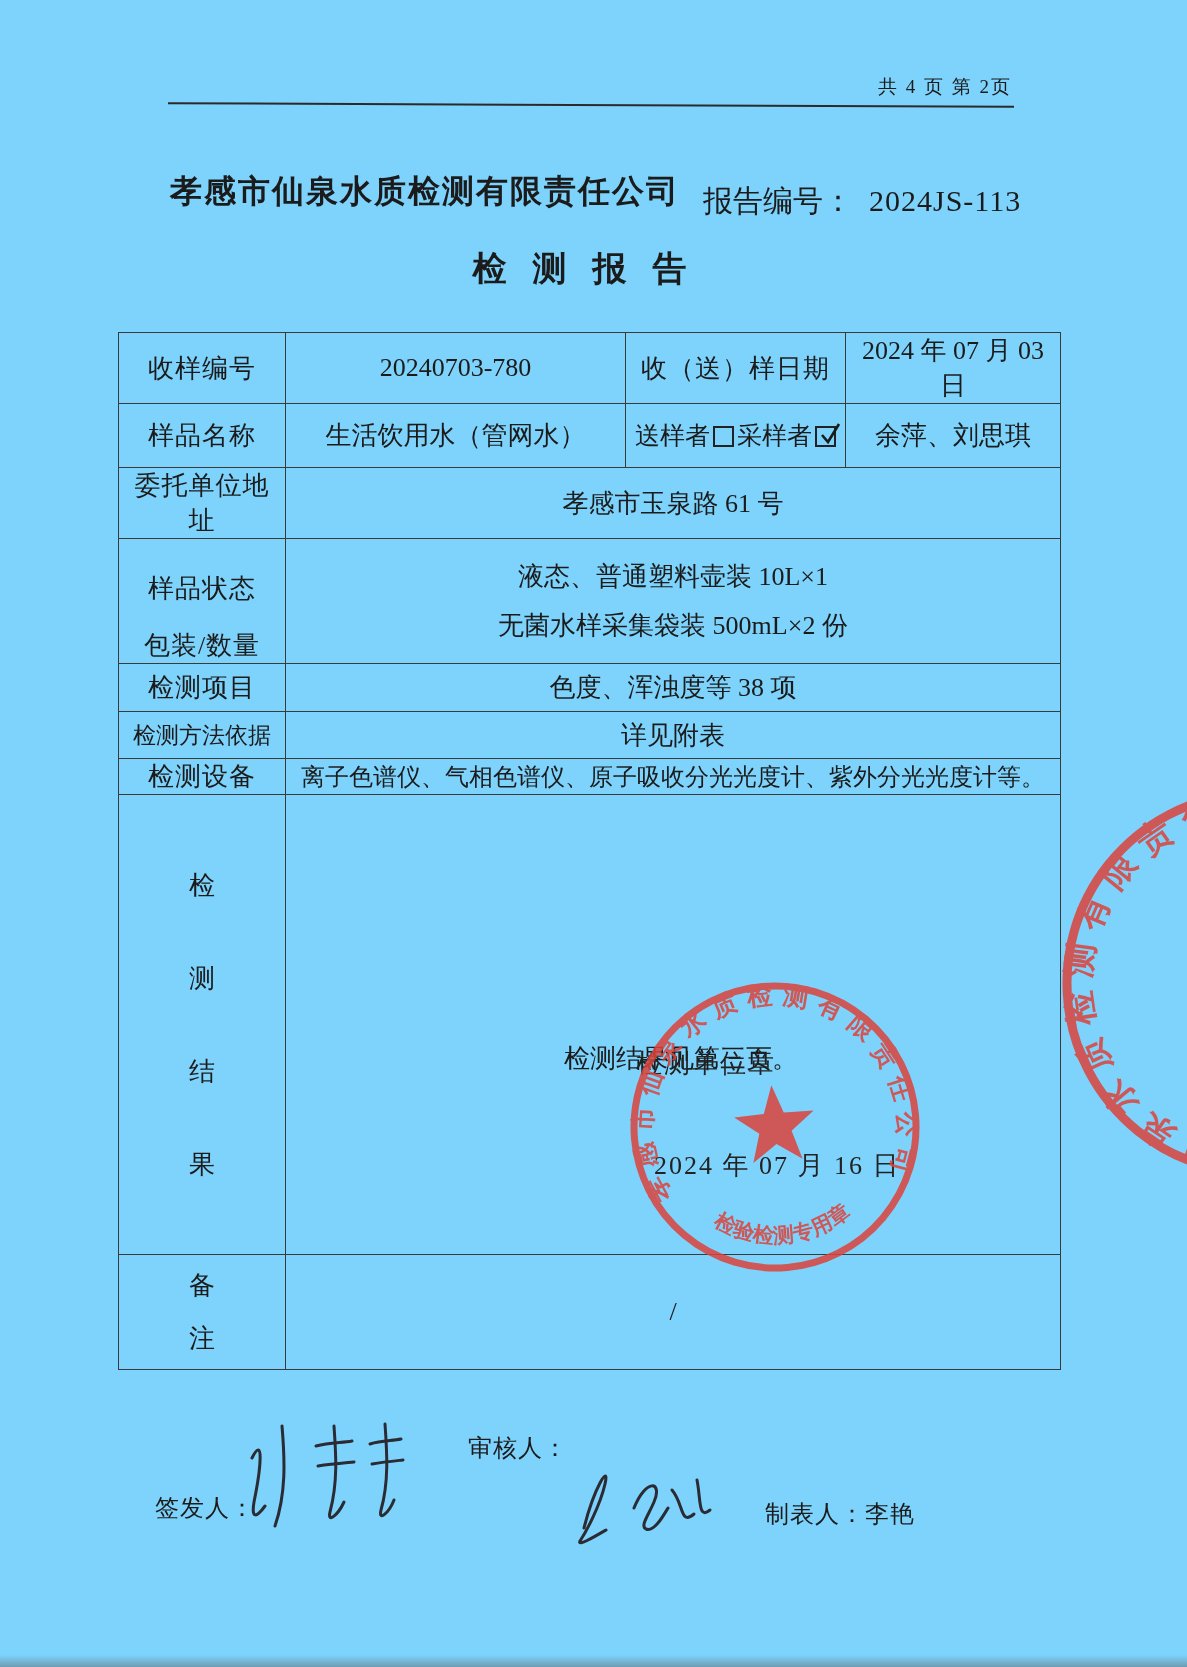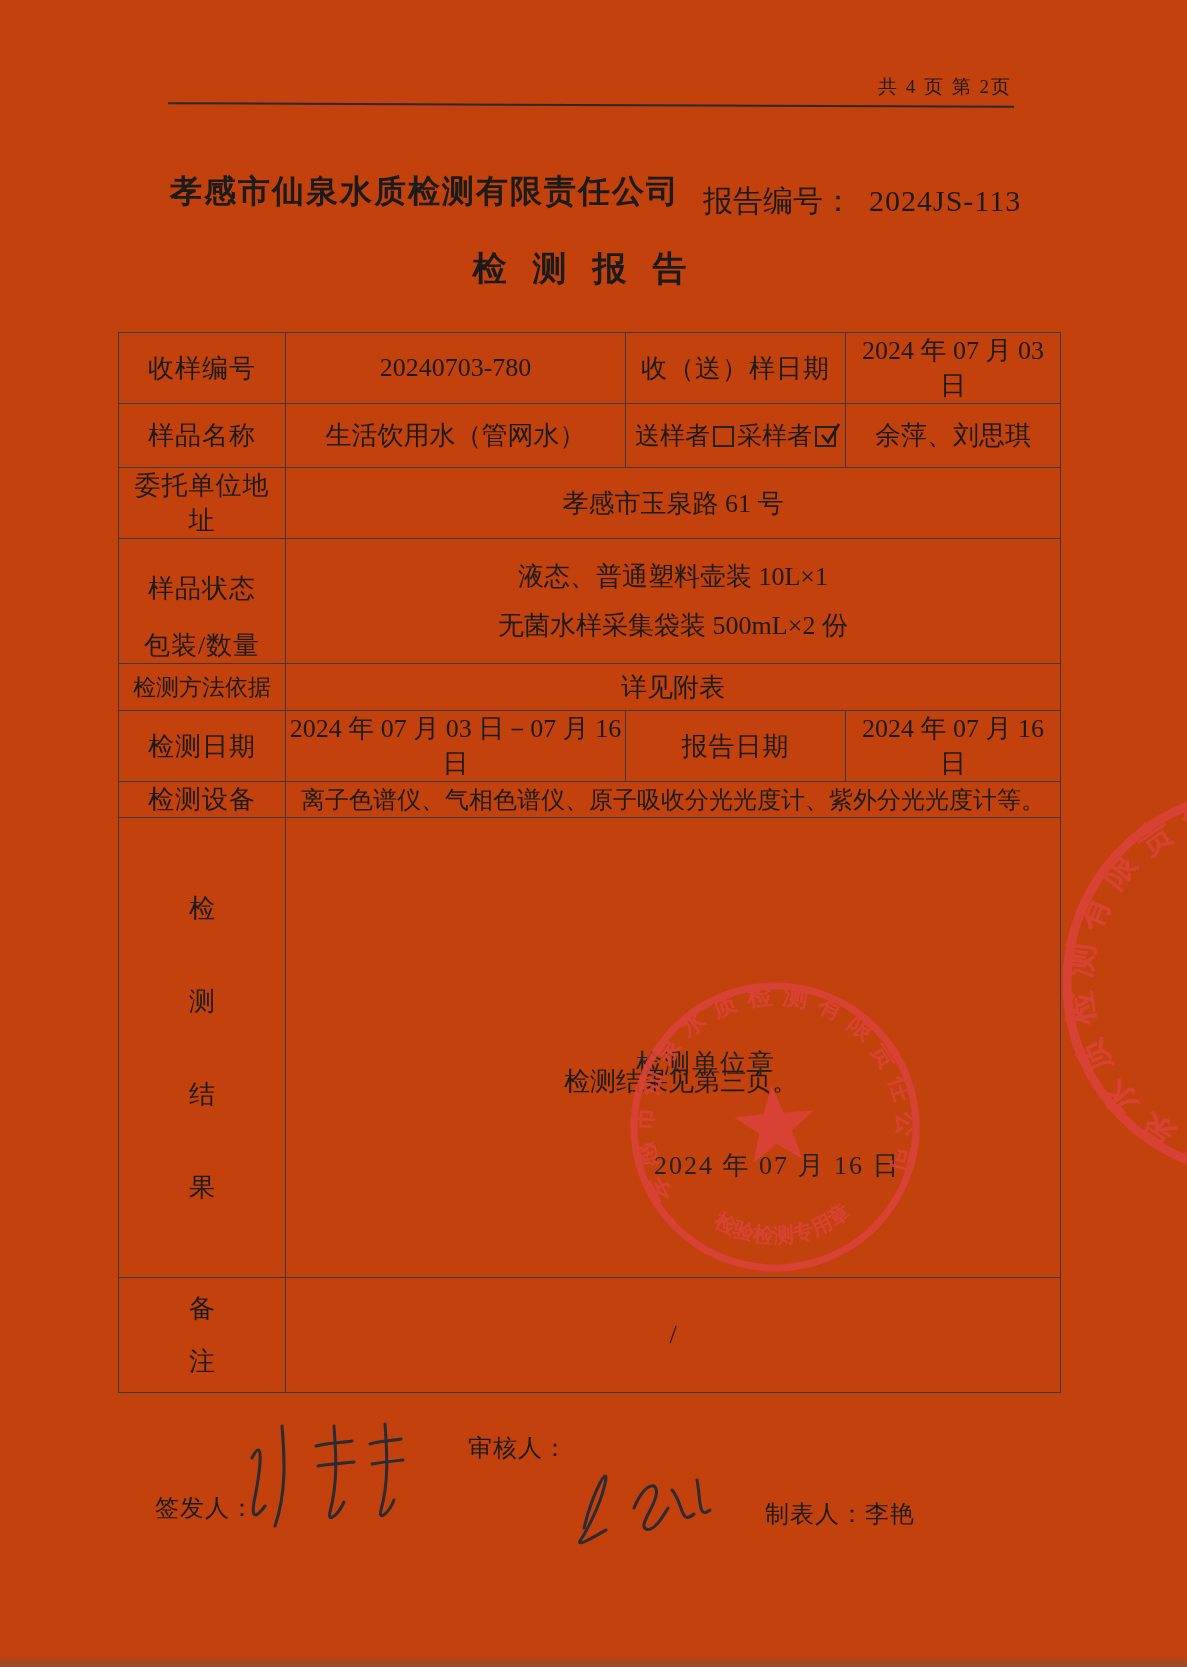--- a/index.html
+++ b/index.html
@@ -1,20 +1,20 @@
 <!DOCTYPE html>
 <html><head>
 <meta charset="utf-8">
 <style>
   html,body{margin:0;padding:0;background:#e8e8e8;}
   .page{
     position:relative;
     width:1187px;height:1667px;
     margin:0 auto;
-    background:#c2410c;
+    background:#7dd3fc;
     overflow:hidden;
     font-family:"Liberation Serif","DejaVu Serif",serif;
     color:#1b1b1b;
   }
   
   .page-info{position:absolute;left:878px;top:74px;font-size:19px;letter-spacing:2px;}
   .header-rule{position:absolute;left:168px;top:104px;width:846px;height:2px;background:#2a2a2a;transform:rotate(0.25deg);}
   .company{position:absolute;left:170px;top:170px;font-size:32px;font-weight:700;letter-spacing:2px;}
   .report-no{position:absolute;left:703px;top:181px;font-size:30px;}
   .report-no .val{margin-left:16px;letter-spacing:1px;}
@@ -117,29 +117,27 @@
           <div>包装/数量</div>
         </div>
       </td>
       <td colspan="3">
         <div class="state-lines">
           <div>液态、普通塑料壶装 10L×1</div>
           <div>无菌水样采集袋装 500mL×2 份</div>
         </div>
       </td>
     </tr>
+    <tr style="height:48px">
+      <td class="lbl">检测项目</td>
+      <td colspan="3">色度、浑浊度等 38 项</td>
+    </tr>
     <tr style="height:47px">
       <td class="lbl tight">检测方法依据</td>
       <td colspan="3">详见附表</td>
-    </tr>
-    <tr style="height:48px">
-      <td class="lbl">检测日期</td>
-      <td>2024 年 07 月 03 日－07 月 16 日</td>
-      <td class="lbl">报告日期</td>
-      <td>2024 年 07 月 16 日</td>
     </tr>
     <tr style="height:31px">
       <td class="lbl">检测设备</td>
       <td colspan="3" class="left eq">离子色谱仪、气相色谱仪、原子吸收分光光度计、紫外分光光度计等。</td>
     </tr>
     <tr style="height:460px">
       <td>
         <div class="vlabel result">
           <span>检</span>
           <span>测</span>

